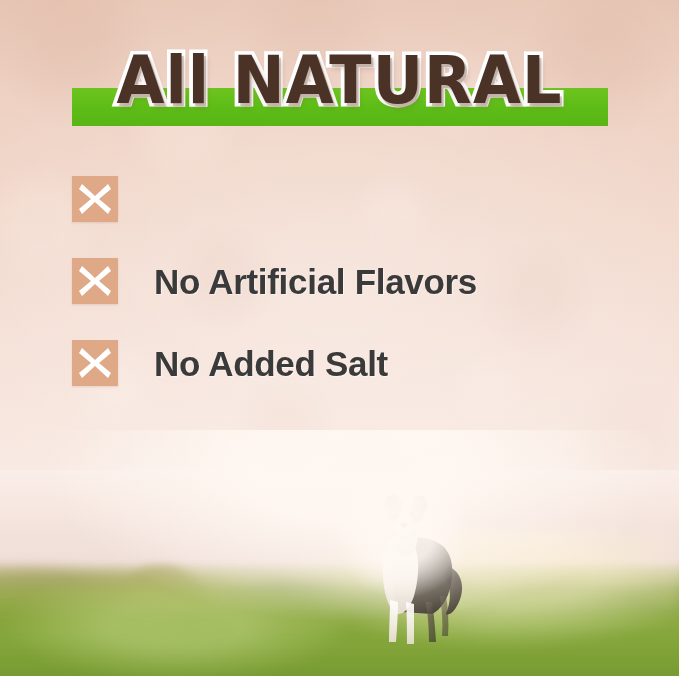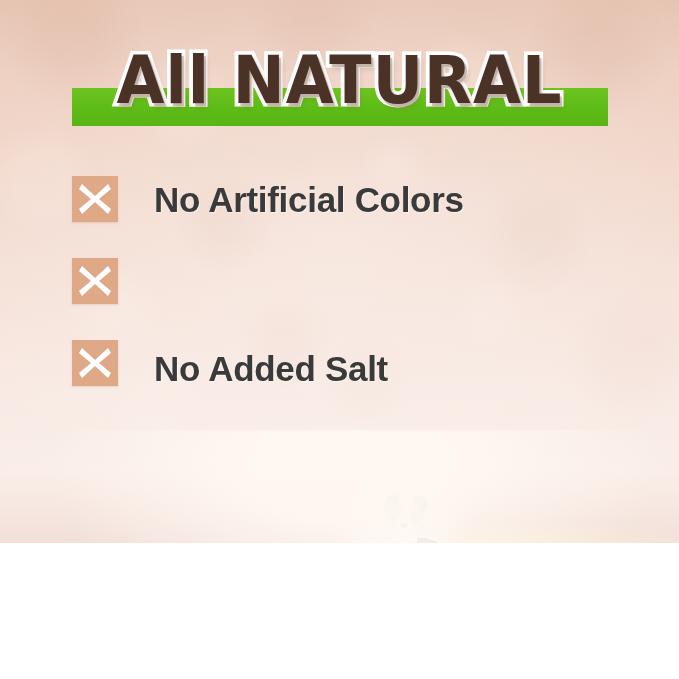--- a/index.html
+++ b/index.html
@@ -4,21 +4,21 @@
 <title>All Natural</title>
 <style>
   html, body {
     margin: 0;
     padding: 0;
     background: #ffffff;
   }
   #poster {
     position: relative;
     width: 679px;
-    height: 543px;
+    height: 676px;
     overflow: hidden;
     font-family: "Liberation Sans", sans-serif;
     background: #f9a8d4;
   }
 
   
   .bg-base {
     position: absolute;
     inset: 0;
     background:
@@ -225,21 +225,21 @@
     left: 72px;
     top: 176px;
     width: 560px;
   }
   .claim-row {
     display: flex;
     align-items: center;
     height: 46px;
     margin-bottom: 36px;
   }
-  .claim-row:last-child { margin-bottom: 12px; align-items: flex-end; }
+  .claim-row:last-child { margin-bottom: 12px; }
   .xbox {
     position: relative;
     flex: 0 0 auto;
     width: 46px;
     height: 46px;
     background: #dfa887;
     box-shadow: 0 1px 2px rgba(150,105,85,0.18);
   }
   .xbox svg { display: block; width: 46px; height: 46px; }
   .claim-label {
@@ -325,29 +325,29 @@
   <div class="banner-title">All NATURAL</div>
 
   <div class="claims">
 
     <div class="claim-row">
       <span class="xbox">
         <svg viewBox="0 0 46 46" aria-hidden="true">
           <path d="M10 8 L23 20 L36 8 L39 13 L27 23 L39 33 L36 38 L23 26 L10 38 L7 33 L19 23 L7 13 Z" fill="#ffffff"></path>
         </svg>
       </span>
-      <span class="claim-label">No Artificial Colors</span>
     </div>
 
     <div class="claim-row">
       <span class="xbox">
         <svg viewBox="0 0 46 46" aria-hidden="true">
           <path d="M10 8 L23 20 L36 8 L39 13 L27 23 L39 33 L36 38 L23 26 L10 38 L7 33 L19 23 L7 13 Z" fill="#ffffff"></path>
         </svg>
       </span>
+      <span class="claim-label">No Artificial Flavors</span>
     </div>
 
 
     <div class="claim-row">
       <span class="xbox">
         <svg viewBox="0 0 46 46" aria-hidden="true">
           <path d="M10 8 L23 20 L36 8 L39 13 L27 23 L39 33 L36 38 L23 26 L10 38 L7 33 L19 23 L7 13 Z" fill="#ffffff"></path>
         </svg>
       </span>
       <span class="claim-label">No Added Salt</span>

